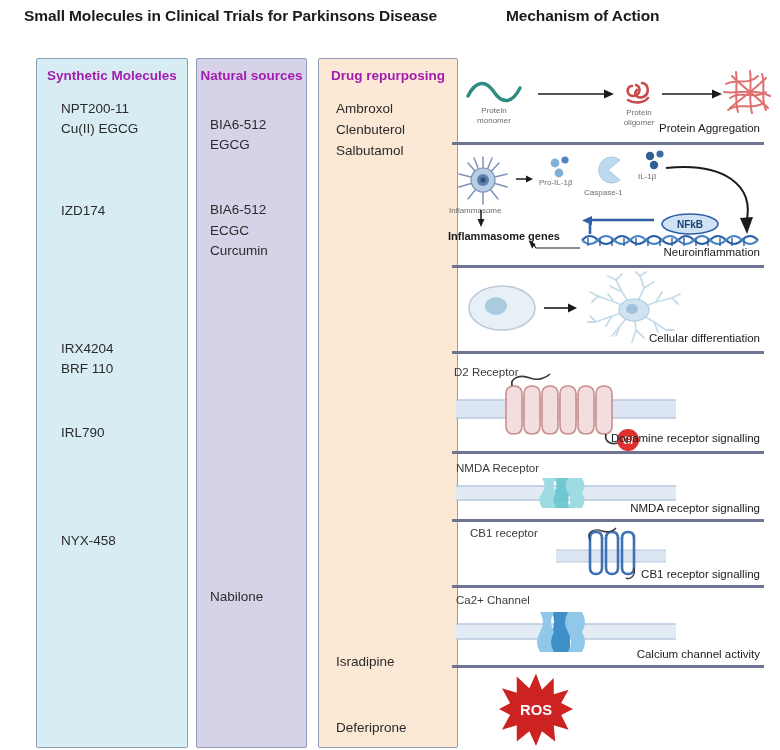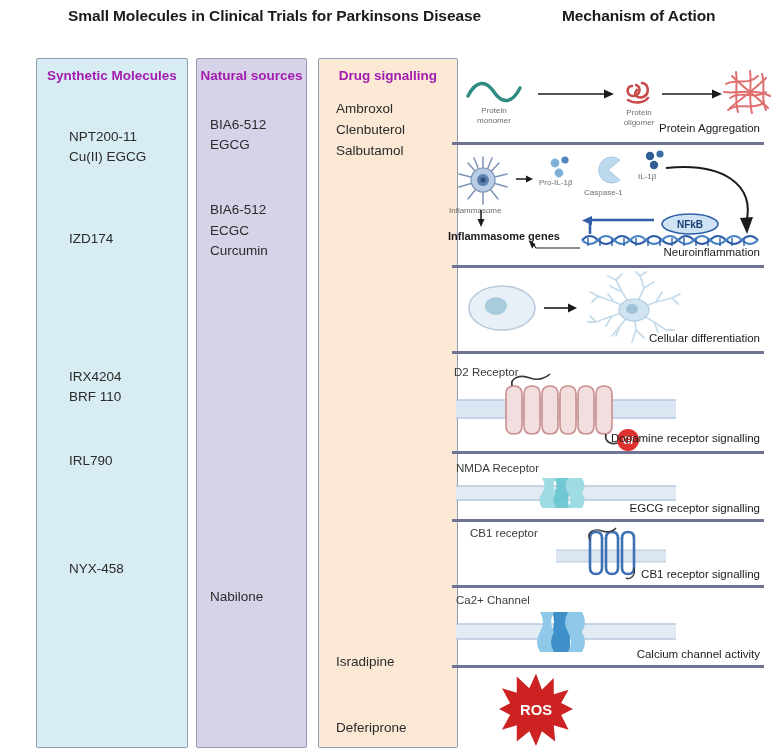--- a/index.html
+++ b/index.html
@@ -1,32 +1,32 @@
 <!DOCTYPE html>
 <html><head>
 <meta charset="utf-8">
 <style>
   html,body{margin:0;padding:0;background:#ffffff;}
   body{width:780px;height:750px;position:relative;overflow:hidden;
        font-family:"Liberation Sans","DejaVu Sans",sans-serif;color:#231f20;}
 
   
-  .title{position:absolute;font-weight:bold;font-size:15.5px;color:#1b1b1b;letter-spacing:-.1px;white-space:nowrap;margin-left:44px;}
+  .title{position:absolute;font-weight:bold;font-size:15.5px;color:#1b1b1b;letter-spacing:-.1px;white-space:nowrap;}
   #title-left{left:24px;top:7px;}
-  #title-right{left:518px;top:7px;}
+  #title-right{left:506px;top:7px;}
 
   
   .col{position:absolute;top:58px;bottom:2px;border:1px solid #8e9cb5;border-radius:2px;box-sizing:border-box;}
   #col-0{left:36px;width:152px;background:#d8ecf3;}
   #col-1{left:196px;width:111px;background:#d6d3e8;}
   #col-2{left:318px;width:140px;background:#fbe9d5;}
   .col-head{position:absolute;left:0;right:0;top:9px;text-align:center;font-weight:bold;font-size:13.5px;color:#a21caf;}
   .col-items{position:absolute;left:0;right:0;top:30px;bottom:0;}
   .item{position:absolute;font-size:13.5px;color:#2b2b2b;white-space:nowrap;}
-  #col-0 .item{left:32px;margin-top:28px;}
+  #col-0 .item{left:24px;}
   #col-1 .item{left:13px;}
   #col-2 .item{left:17px;}
 
   
   #moa{position:absolute;left:446px;top:56px;width:318px;height:694px;}
   .panel{position:absolute;left:0;width:318px;}
   .rule{position:absolute;left:6px;width:312px;height:2.5px;background:#6f7494;}
   .moa-label{position:absolute;right:4px;font-weight:normal;font-size:11.5px;color:#1b1b1b;white-space:nowrap;}
   .sub{position:absolute;font-size:8px;color:#6d6d6d;text-align:center;line-height:9.5px;white-space:pre;}
   .recname{position:absolute;font-size:11.5px;color:#3a3a3a;white-space:nowrap;}
@@ -60,21 +60,21 @@
     <div class="item" style="top:28px">BIA6-512</div>
     <div class="item" style="top:48px">EGCG</div>
     <div class="item" style="top:113px">BIA6-512</div>
     <div class="item" style="top:134px">ECGC</div>
     <div class="item" style="top:154px">Curcumin</div>
     <div class="item" style="top:500px">Nabilone</div>
   </div>
 </div>
 
 <div class="col" id="col-2">
-  <div class="col-head">Drug signalling</div>
+  <div class="col-head">Drug repurposing</div>
   <div class="col-items">
     <div class="item" style="top:12px">Ambroxol</div>
     <div class="item" style="top:33px">Clenbuterol</div>
     <div class="item" style="top:54px">Salbutamol</div>
     <div class="item" style="top:565px">Isradipine</div>
     <div class="item" style="top:631px">Deferiprone</div>
   </div>
 </div>
 
 <div id="moa">
@@ -275,21 +275,21 @@
 
     <svg class="svgabs" style="left:10px;top:18px" width="220" height="34" viewBox="0 0 220 34">
       <rect x="0" y="10" width="220" height="14" fill="#e2eaf4"></rect>
       <line x1="0" y1="10" x2="220" y2="10" stroke="#b6c9dd" stroke-width="1.4"></line>
       <line x1="0" y1="24" x2="220" y2="24" stroke="#b6c9dd" stroke-width="1.4"></line>
       <path d="M98 2 h16 q4 8 0 15 q-4 7 0 15 h-16 q-5 -8 0 -15 q5 -7 0 -15 z" fill="#63c3cf" opacity=".9"></path>
       <path d="M86 2 h14 q-5 8 0 15 q-5 7 0 15 h-14 q-5 -8 0 -15 q5 -7 0 -15 z" fill="#9fdbe2"></path>
       <path d="M112 2 h14 q5 8 0 15 q5 7 0 15 h-14 q5 -8 0 -15 q-5 -7 0 -15 z" fill="#9fdbe2"></path>
     </svg>
 
-    <div class="moa-label" style="top:44px">EGCG receptor signalling</div>
+    <div class="moa-label" style="top:44px">NMDA receptor signalling</div>
     <div class="rule" style="top:61px"></div>
   </div>
 
   <div class="panel" style="top:468px;height:66px">
     <div class="recname" style="left:24px;top:3px">CB1 receptor</div>
 
     <svg class="svgabs" style="left:110px;top:4px" width="110" height="56" viewBox="0 0 110 56">
       <rect x="0" y="22" width="110" height="12" fill="#dbe6f2"></rect>
       <line x1="0" y1="22" x2="110" y2="22" stroke="#b6c9dd" stroke-width="1.2"></line>
       <line x1="0" y1="34" x2="110" y2="34" stroke="#b6c9dd" stroke-width="1.2"></line>

